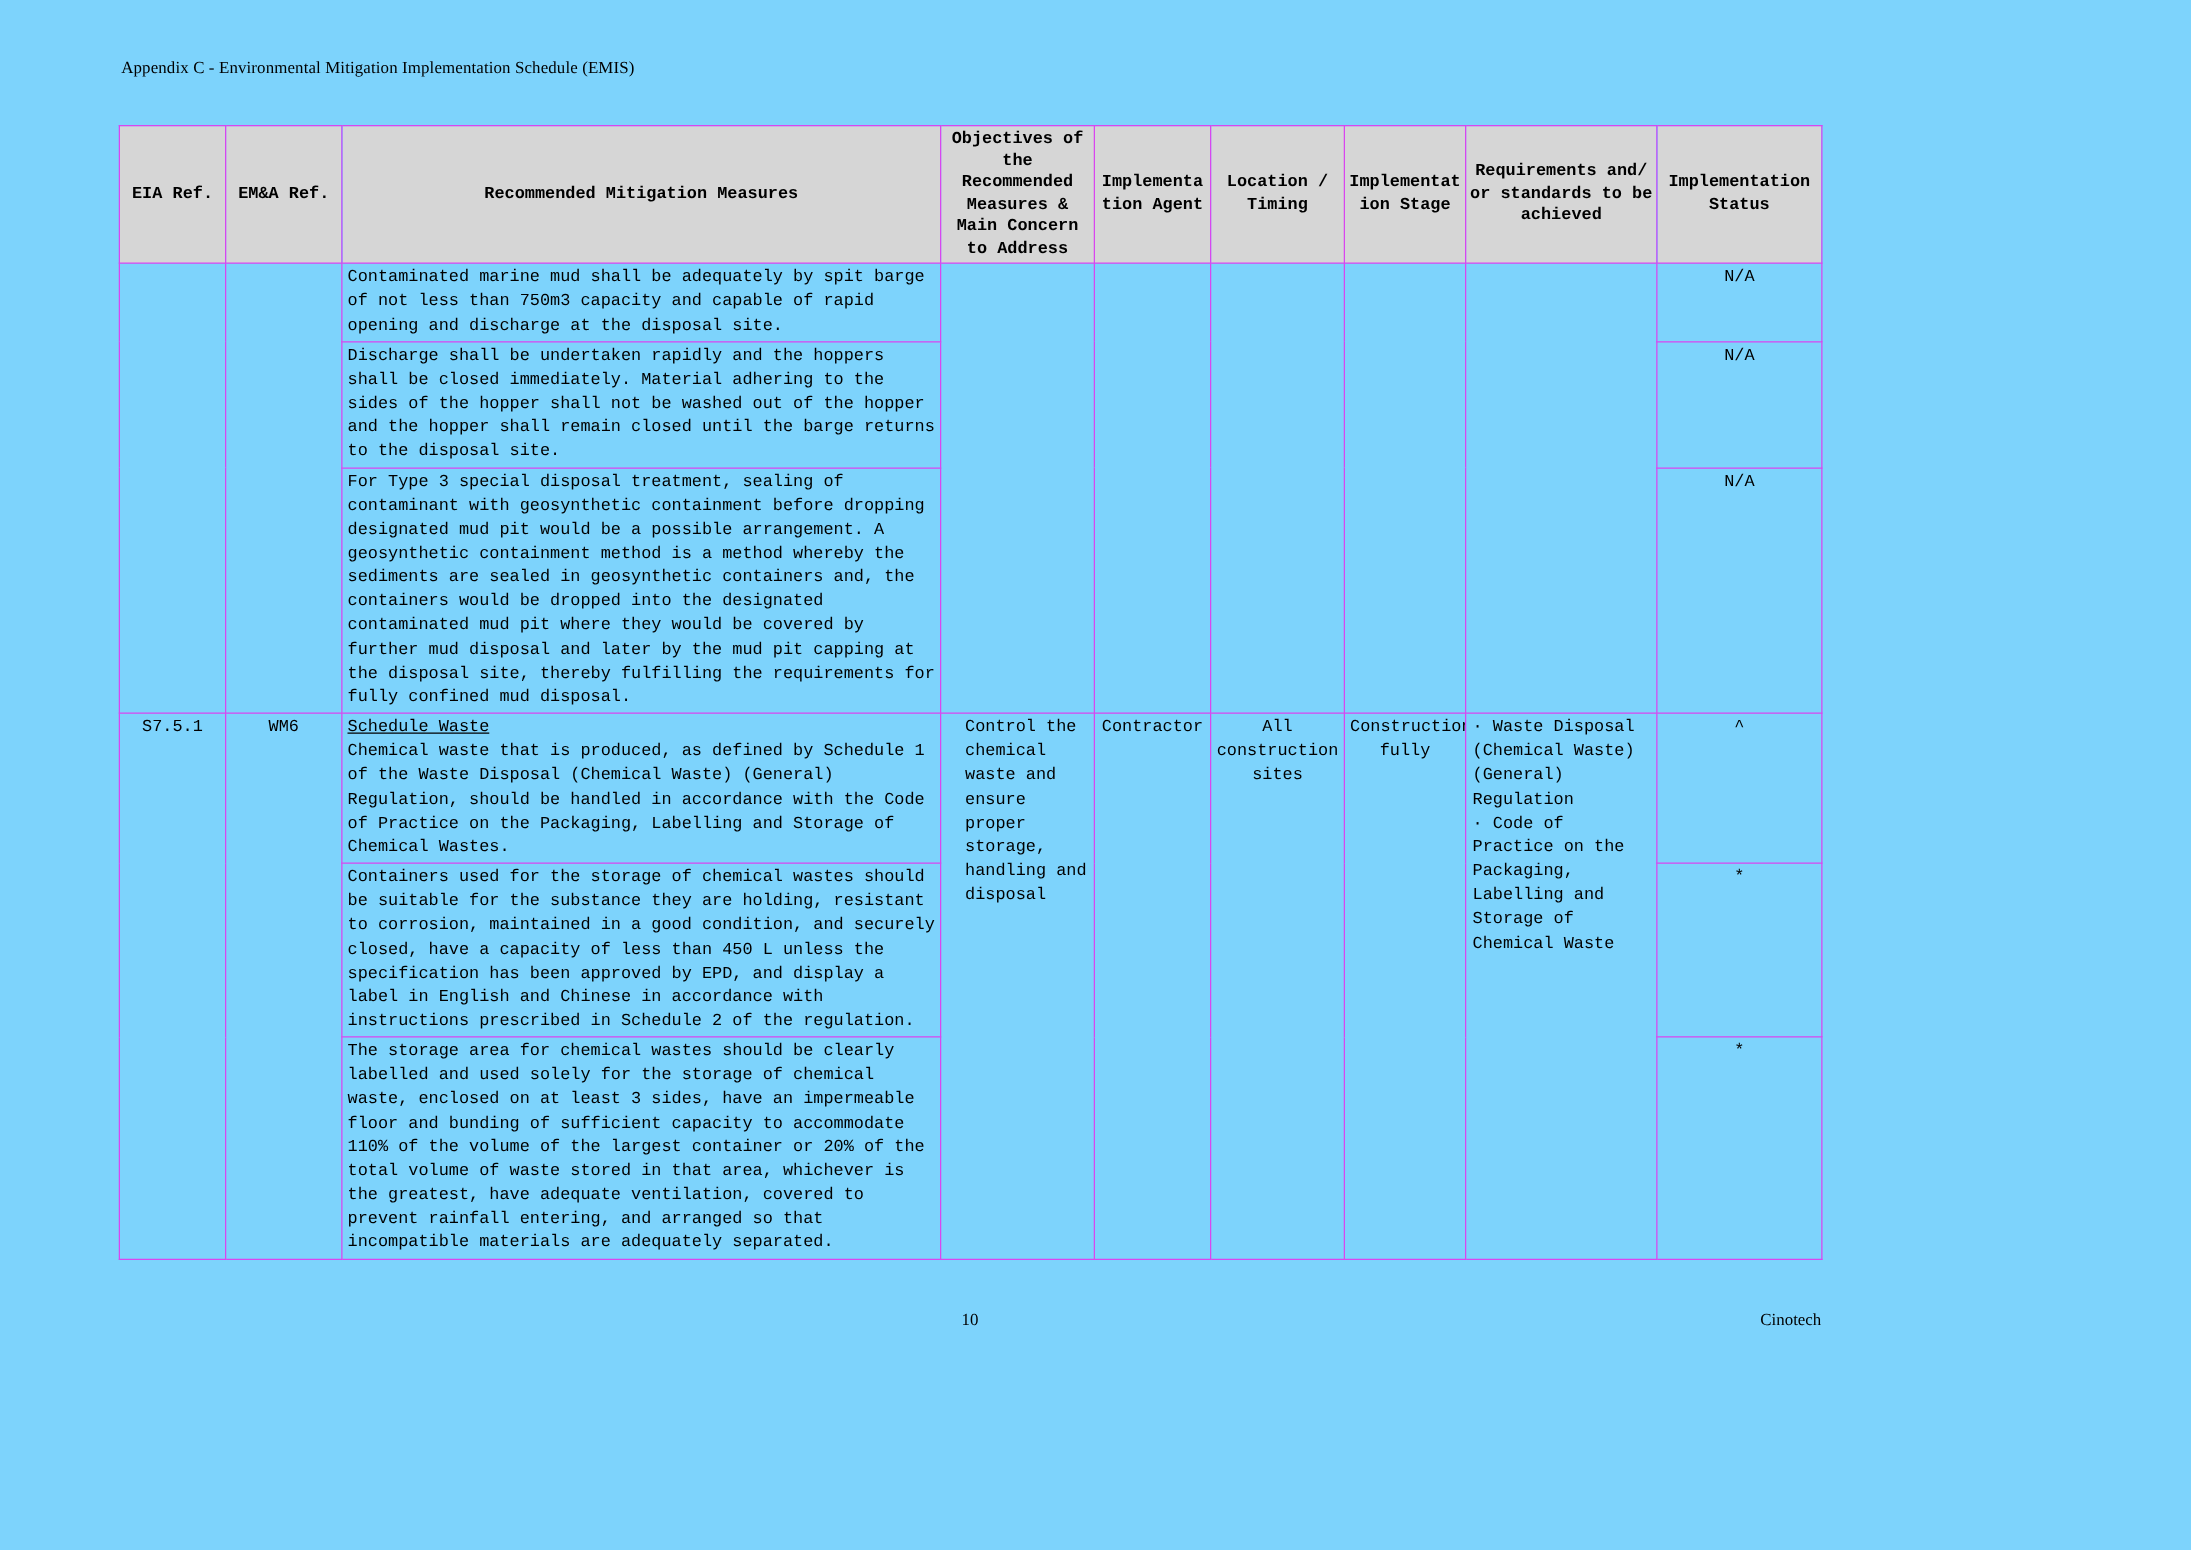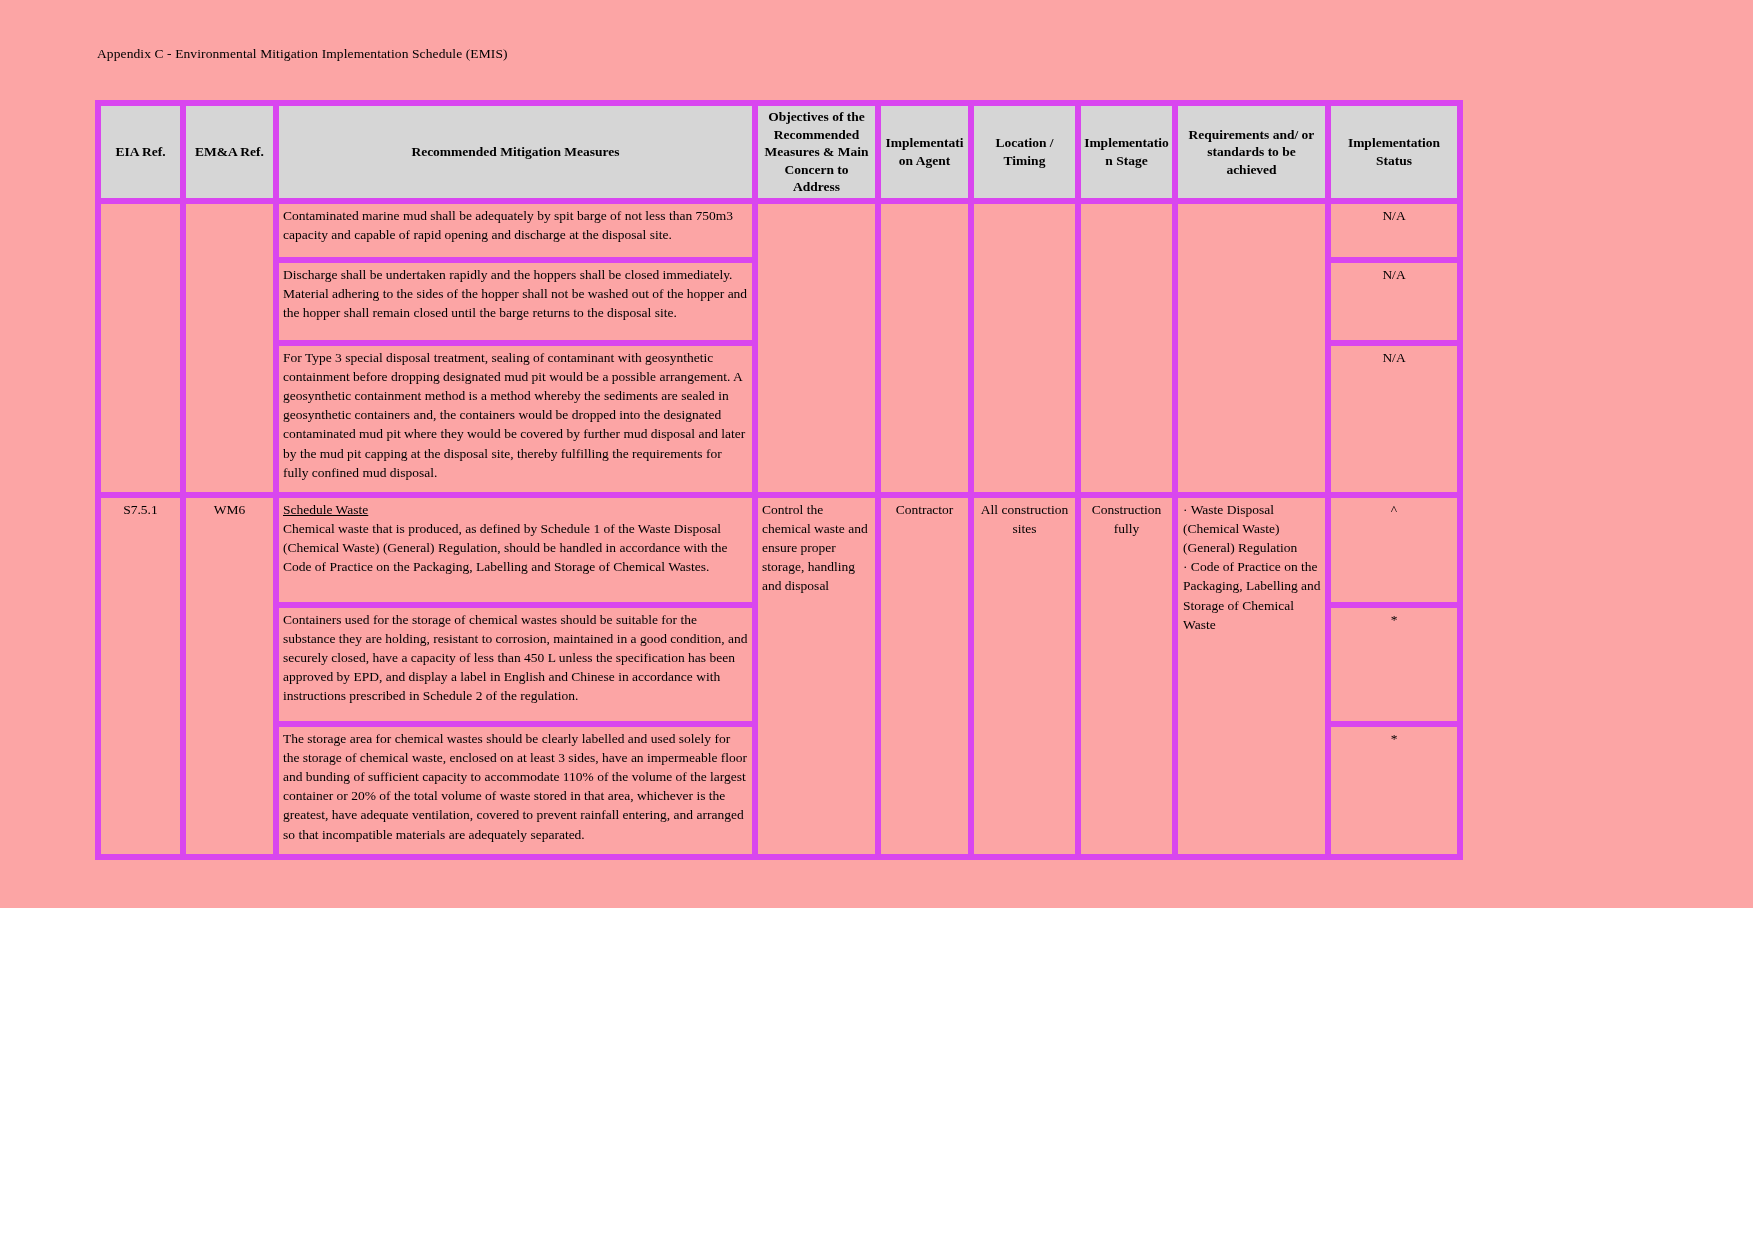--- a/index.html
+++ b/index.html
@@ -1,32 +1,32 @@
 <!DOCTYPE html>
 <html><head>
 <meta charset="utf-8">
 <style>
   html,body{margin:0;padding:0;}
   body{width:1753px;height:1240px;background:#ffffff;font-family:"Liberation Serif","DejaVu Serif",serif;color:#000000;}
-  .page{position:relative;width:1753px;height:908px;background:#fca5a5;overflow:hidden;}
+  .page{position:relative;width:1753px;height:1240px;background:#7dd3fc;overflow:hidden;}
   .doc-header{position:absolute;left:97px;top:46px;font-size:13.5px;letter-spacing:0.1px;}
   table.emis{position:absolute;left:95px;top:100px;width:1362px;border-collapse:collapse;table-layout:fixed;font-size:13.5px;line-height:1.42;}
-  .emis th,.emis td{border:6px solid #d946ef;vertical-align:top;padding:2px 4px;overflow:hidden;}
+  .emis th,.emis td{border:1px solid #d946ef;vertical-align:top;padding:2px 4px;overflow:hidden;font-family:Liberation Mono, monospace;}
   .emis th{background:#d6d6d6;font-weight:bold;text-align:center;vertical-align:middle;line-height:1.3;padding:2px 3px;overflow-wrap:break-word;word-wrap:break-word;}
   tr.hr{height:93px;}
   tr.g1r1{height:59px;}
   tr.g1r2{height:83px;}
   tr.g1r3{height:152px;}
   tr.g2r1{height:110px;}
   tr.g2r2{height:119px;}
   tr.g2r3{height:133px;}
   td.center{text-align:center;}
   td.status{text-align:center;}
   td.measure{text-align:left;}
-  td.obj{padding:2px 2px 2px 4px;}
+  td.obj{padding:2px 2px 2px 19px;}
   td.req{padding:2px 2px 2px 5px;white-space:pre-line;margin-left:28px;}
   .u{text-decoration:underline;}
   .footer-page{position:absolute;left:95px;top:1048px;width:1362px;text-align:center;font-size:13.5px;}
   .footer-brand{position:absolute;left:95px;top:1048px;width:1362px;text-align:right;font-size:13.5px;}
 </style>
 </head>
 <body>
 
 <div class="page">
 

